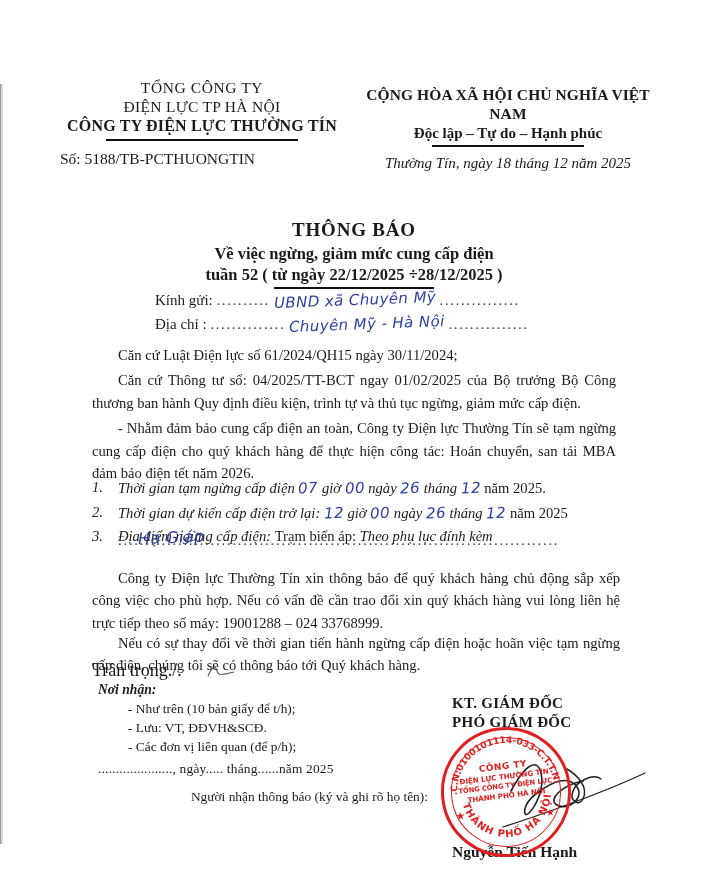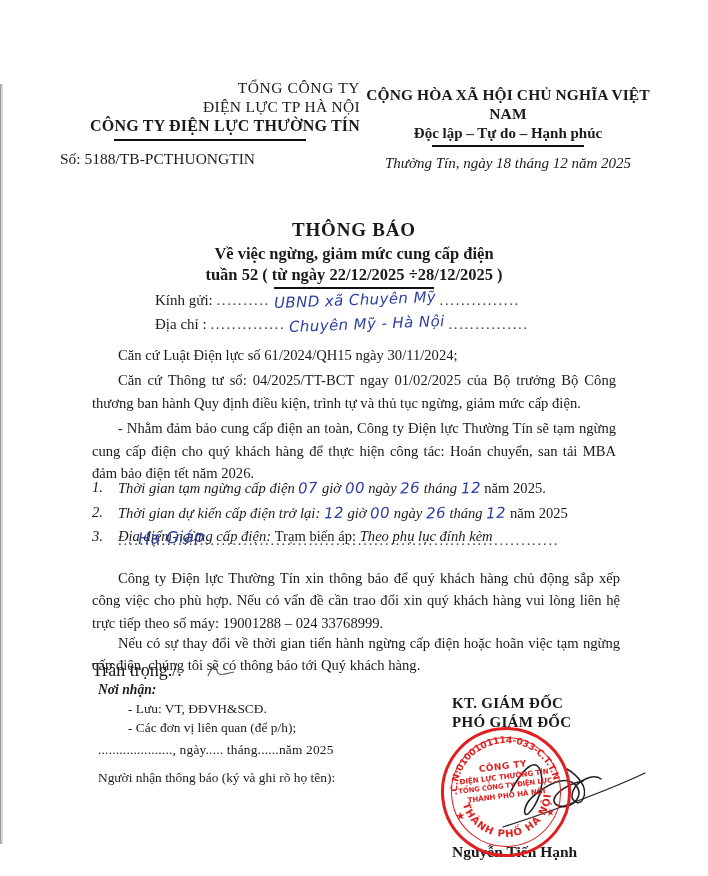--- a/index.html
+++ b/index.html
@@ -12,21 +12,21 @@
     overflow:hidden;
   }
   .page{position:absolute;inset:0;}
   
   .scan-edge{position:absolute;left:0;top:84px;width:3px;height:760px;background:#d8d8d8;}
   .scan-edge2{position:absolute;left:0;top:84px;width:1px;height:760px;background:#9a9a9a;}
 
   .abs{position:absolute;}
 
   
-  .hdr-left{left:60px;top:78px;width:300px;text-align:right;line-height:1.24;}
+  .hdr-left{left:52px;top:78px;width:300px;text-align:center;line-height:1.24;}
   .hdr-left .l1{font-size:15.5px;letter-spacing:.6px;}
   .hdr-left .l2{font-size:15.5px;letter-spacing:.3px;}
   .hdr-left .l3{font-size:16px;font-weight:bold;letter-spacing:.2px;}
   .rule-a{width:192px;height:2px;background:#111;margin:3px auto 0 auto;}
   .sohieu{left:60px;top:150px;width:300px;text-align:left;font-size:15.5px;}
 
   .hdr-right{left:352px;top:85px;width:312px;text-align:center;line-height:1.25;}
   .hdr-right .r1{font-size:15.5px;font-weight:bold;letter-spacing:.1px;}
   .hdr-right .r2{font-size:15px;font-weight:bold;}
   .rule-b{width:152px;height:2px;background:#111;margin:2px auto 0 auto;}
@@ -67,21 +67,21 @@
 
   .body2{left:92px;top:552px;width:528px;font-size:14.6px;line-height:1.54;text-align:justify;}
   .body3{left:92px;top:617px;width:528px;font-size:14.6px;line-height:1.54;text-align:justify;}
   .tt{left:92px;top:660px;font-size:18px;}
 
   
   .noinhan{left:98px;top:680px;width:330px;font-size:13.4px;line-height:1.42;}
   .noinhan .hd{font-weight:bold;font-style:italic;font-size:13.6px;}
   .noinhan .it{margin-left:30px;}
   .noinhan .dateline{margin-top:3px;letter-spacing:.2px;}
-  .noinhan .recv{margin-top:9px;}
+  .noinhan .recv{margin-top:9px;text-align:right;}
 
   .sign{left:452px;top:694px;width:220px;text-align:left;line-height:1.25;}
   .sign .s1{font-size:15px;font-weight:bold;letter-spacing:.3px;}
   .sign .s2{font-size:15px;font-weight:bold;letter-spacing:.3px;}
   .sign .s3{position:absolute;left:0;top:148px;width:220px;font-size:15.5px;font-weight:bold;}
 
   
   .stamp{
     position:absolute;left:441px;top:727px;width:124px;height:124px;
     border:3px solid #e02020;border-radius:50%;
@@ -210,20 +210,21 @@
   </div>
   <div class="abs tt">
     <span>Trân trọng./.</span>
     <svg width="46" height="18" style="vertical-align:middle;margin-left:18px">
       <path d="M4,13 C8,3 12,2 13,8 C14,13 18,12 30,9" fill="none" stroke="#555" stroke-width="1.2"></path>
     </svg>
   </div>
 
   <div class="abs noinhan">
     <div class="hd">Nơi nhận:</div>
+    <div class="it">- Như trên (10 bản giấy để t/h);</div>
     <div class="it">- Lưu: VT, ĐĐVH&amp;SCĐ.</div>
     <div class="it">- Các đơn vị liên quan (để p/h);</div>
     <div class="dateline">....................., ngày..... tháng......năm 2025</div>
     <div class="recv">Người nhận thông báo (ký và ghi rõ họ tên):</div>
   </div>
 
   <div class="abs sign">
     <div class="s1">KT. GIÁM ĐỐC</div>
     <div class="s2">PHÓ GIÁM ĐỐC</div>
     <div class="s3">Nguyễn Tiến Hạnh</div>

